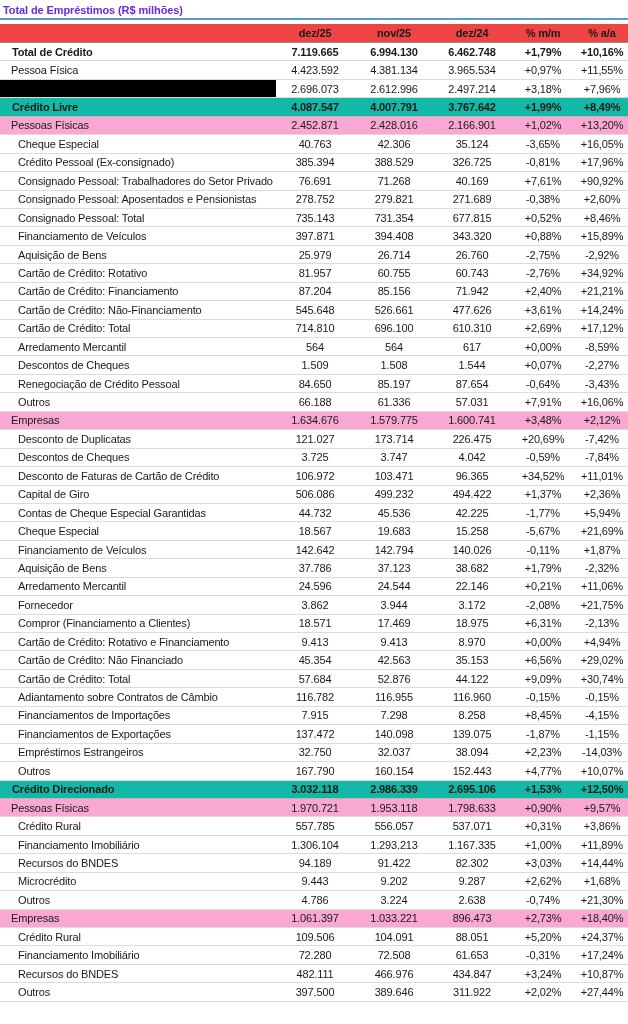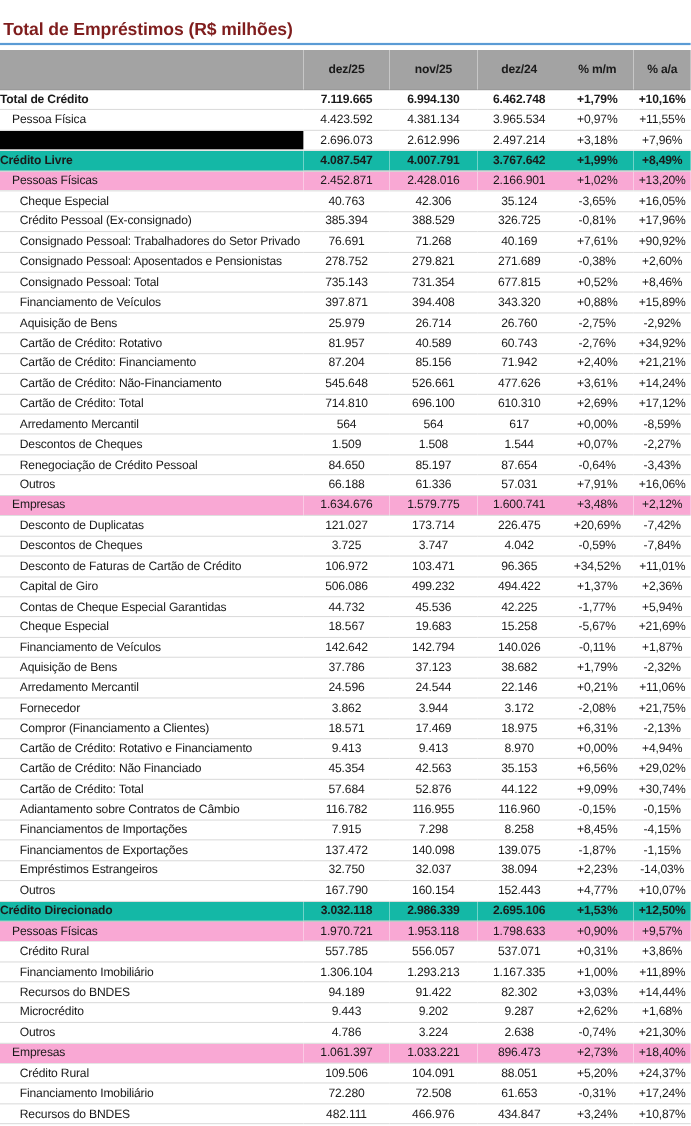--- a/index.html
+++ b/index.html
@@ -3,53 +3,53 @@
 <meta charset="utf-8">
 <style>
   html,body{margin:0;padding:0;background:#fff;}
   body{
     width:628px;height:1024px;overflow:hidden;
     font-family:"Liberation Sans","DejaVu Sans",sans-serif;
     color:#1a1a1a;
   }
   .page{width:628px;}
   .title{
-    font-size:16px;font-weight:bold;color:#7f1d1d;
-    padding:19px 2px 2px 3px;
+    font-size:11px;font-weight:bold;color:#6d28d9;
+    padding:4px 2px 2px 3px;
     border-bottom:2px solid #5B9BD5;
     letter-spacing:-0.1px;
   }
   table{
     width:628px;border-collapse:collapse;table-layout:fixed;
     margin-top:4px;
     font-size:11px;letter-spacing:-0.15px;
   }
   col.c-lbl{width:276px;}
   col.c-v1{width:78px;}
   col.c-v2{width:80px;}
   col.c-v3{width:76px;}
   col.c-p1{width:66px;}
   col.c-p2{width:52px;}
   th{
-    background:#a3a3a3;font-weight:bold;height:36px;
+    background:#ef4444;font-weight:bold;height:18px;
     border-bottom:1px solid #8f8f8f;text-align:center;
     padding:0;white-space:nowrap;overflow:hidden;
   }
   th.lbl-h{text-align:left;}
   td{
     height:17.45px;padding:0;
     border-bottom:1px solid #DCDCDC;
     white-space:nowrap;overflow:hidden;
   }
   td.val{text-align:center;}
   td.lbl{text-align:left;position:relative;}
   tr.r-total td{font-weight:bold;}
   tr.r-section td{background:#14b8a6;font-weight:bold;border-bottom-color:#b8b8b8;}
   tr.r-group td{background:#f9a8d4;}
-  tr.r-total td.lbl,tr.r-section td.lbl{padding-left:0;}
+  tr.r-total td.lbl,tr.r-section td.lbl{padding-left:12px;}
   tr.r-plain td.lbl,tr.r-group td.lbl,tr.r-redacted td.lbl{padding-left:11px;margin-left:20px;}
   tr.r-item td.lbl{padding-left:18px;}
   .bar{position:absolute;top:0;left:0;right:0;bottom:0;background:#000;}
 </style>
 </head>
 <body>
 
 <div class="page">
   <div class="title">Total de Empréstimos (R$ milhões)</div>
   <table>
@@ -166,21 +166,21 @@
           <td class="lbl">Aquisição de Bens</td>
           <td class="val">25.979</td>
           <td class="val">26.714</td>
           <td class="val">26.760</td>
           <td class="val">-2,75%</td>
           <td class="val">-2,92%</td>
         </tr>
         <tr class="r-item">
           <td class="lbl">Cartão de Crédito: Rotativo</td>
           <td class="val">81.957</td>
-          <td class="val">40.589</td>
+          <td class="val">60.755</td>
           <td class="val">60.743</td>
           <td class="val">-2,76%</td>
           <td class="val">+34,92%</td>
         </tr>
         <tr class="r-item">
           <td class="lbl">Cartão de Crédito: Financiamento</td>
           <td class="val">87.204</td>
           <td class="val">85.156</td>
           <td class="val">71.942</td>
           <td class="val">+2,40%</td>

